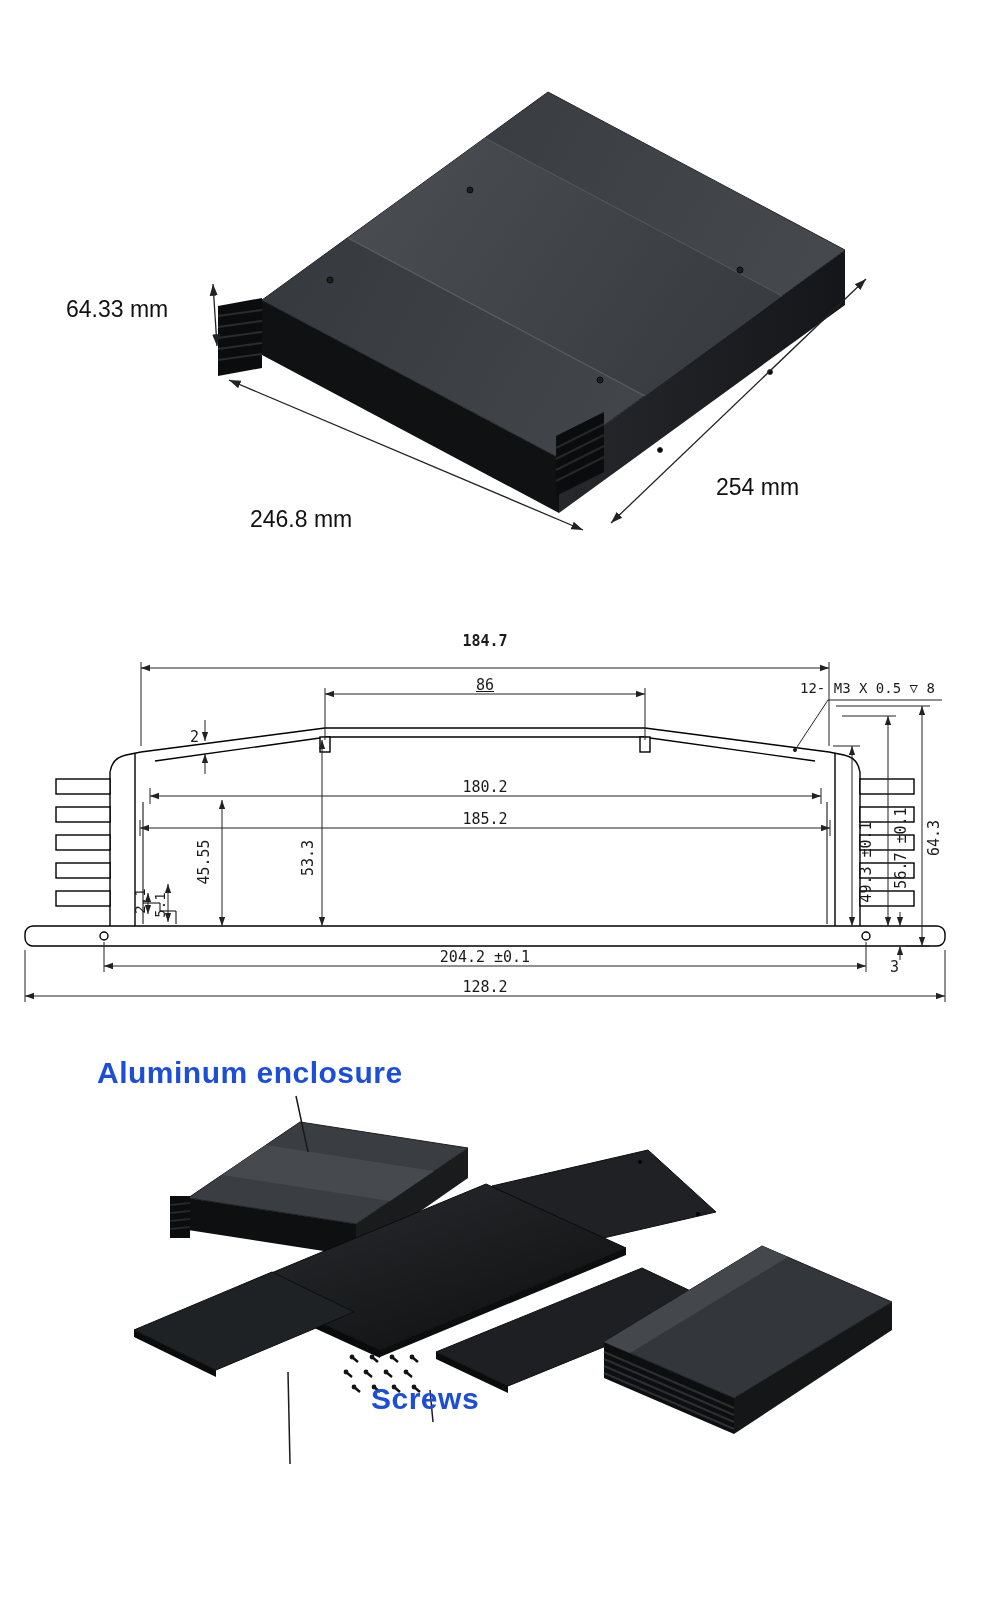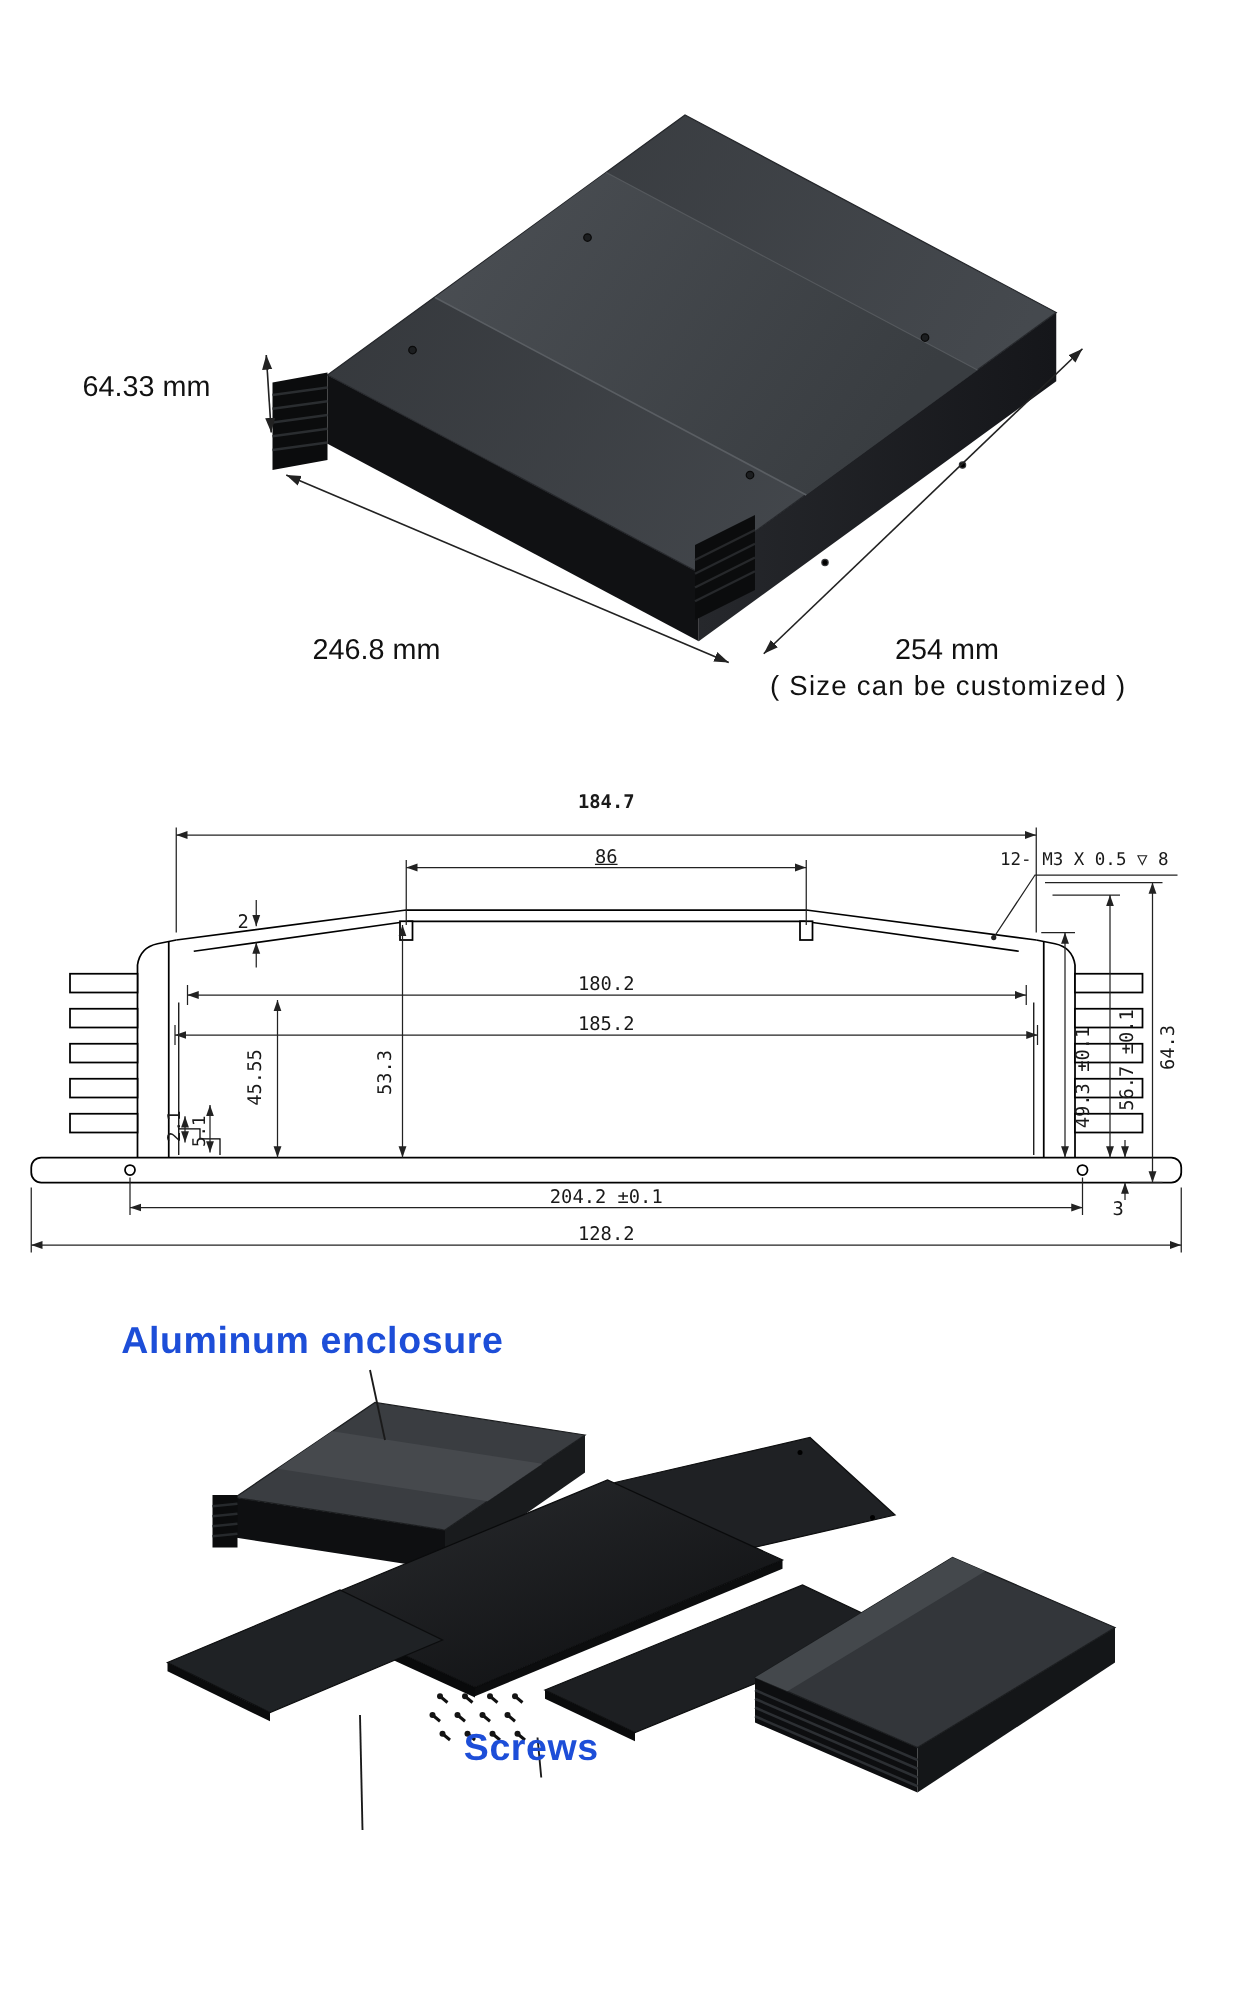--- a/index.html
+++ b/index.html
@@ -238,22 +238,21 @@
       <g stroke="#1a1a1a" stroke-width="1.5">
         <line x1="296" y1="1096" x2="308" y2="1152"></line>
         <line x1="430" y1="1390" x2="433" y2="1422"></line>
         <line x1="288" y1="1372" x2="290" y2="1464"></line>
       </g>
     </g>
   </svg>
 
   <span class="lbl hero-dim" style="left:66px; top:296px;">64.33 mm</span>
   <span class="lbl hero-dim" style="left:250px; top:506px;">246.8 mm</span>
-  <span class="lbl hero-dim" style="left:716px; top:474px;margin-top:32px;">254 mm</span>
-  <span class="lbl hero-note" style="left:616px; top:536px;">( Size can be customized )</span>
+  <span class="lbl hero-dim" style="left:716px; top:474px;">254 mm</span>
 
   <span class="cdim c" style="left:485px; top:632px;font-weight:bold;">184.7</span>
   <span class="cdim c" style="left:485px; top:676px;text-decoration:underline;">86</span>
   <span class="cdim small" style="left:800px; top:680px;">12- M3 X 0.5 ▽ 8</span>
   <span class="cdim" style="left:190px; top:728px;">2</span>
   <span class="cdim c" style="left:485px; top:778px;">180.2</span>
   <span class="cdim c" style="left:485px; top:810px;">185.2</span>
   <span class="cdim rot" style="left:204px; top:862px;">45.55</span>
   <span class="cdim rot" style="left:308px; top:858px;">53.3</span>
   <span class="cdim rot small" style="left:140px; top:901px;">2.1</span>

